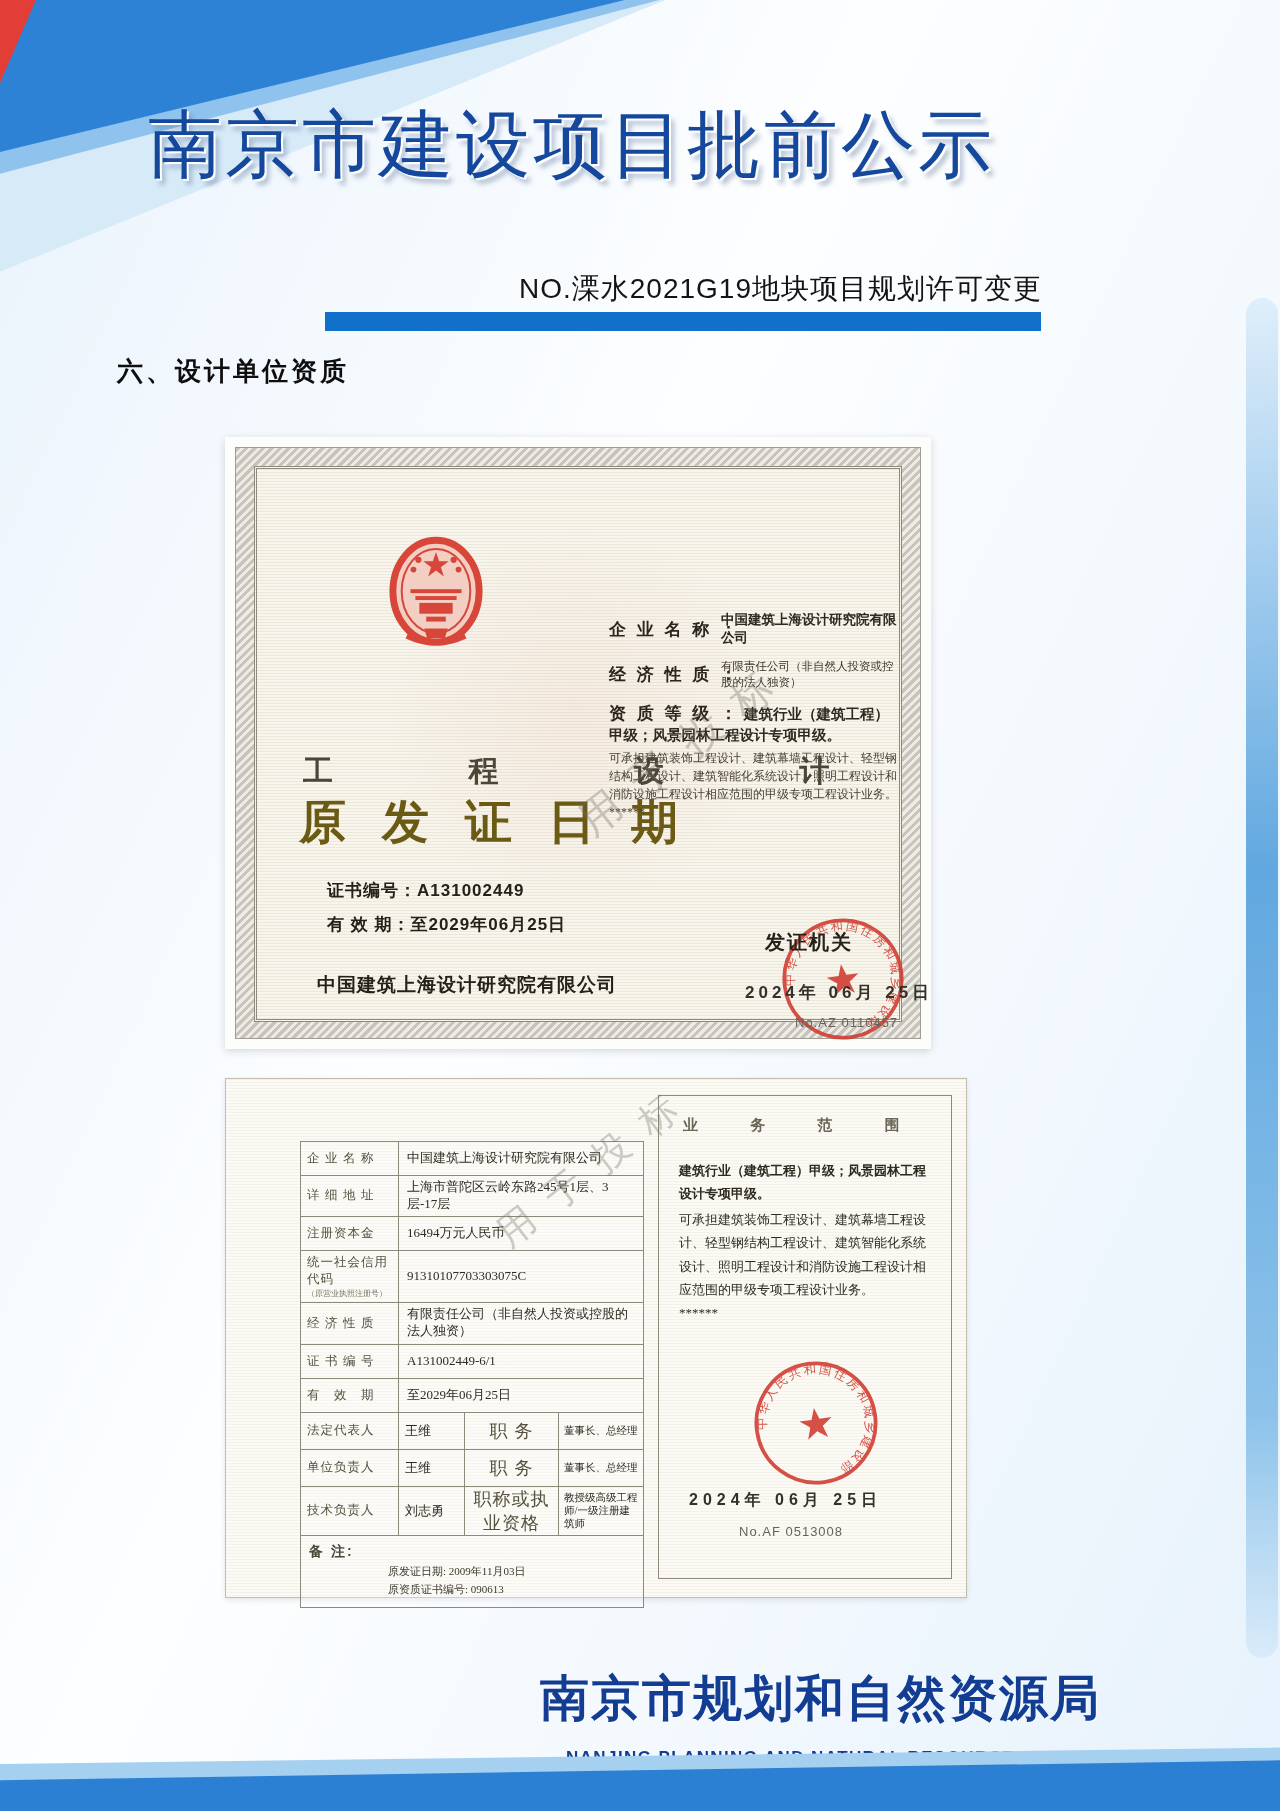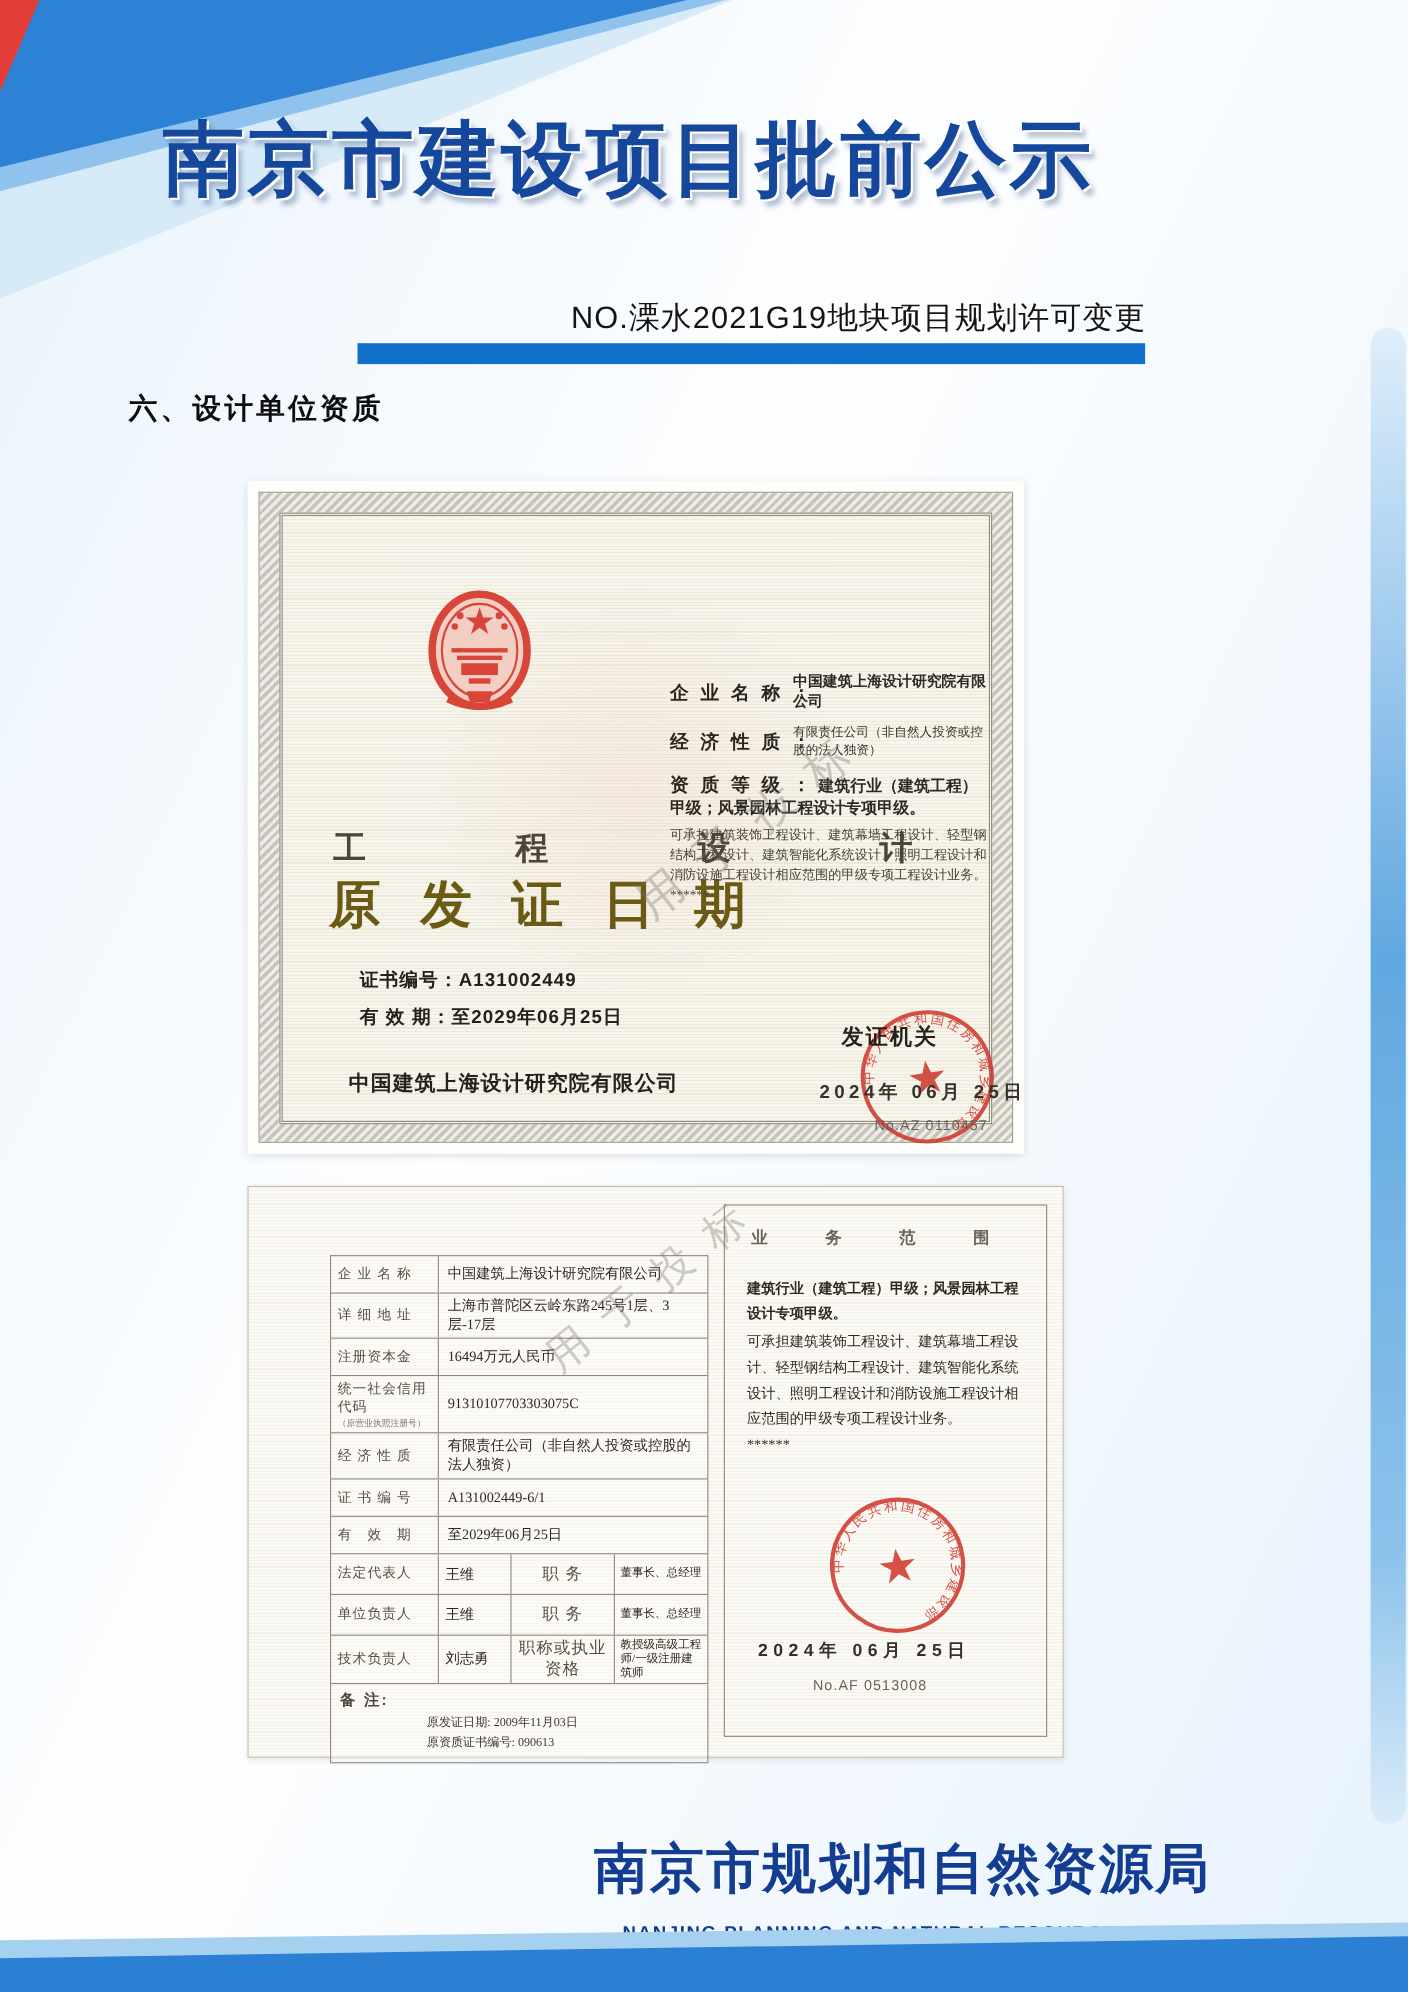--- a/index.html
+++ b/index.html
@@ -10,21 +10,21 @@
   .deco{position:absolute;inset:0;pointer-events:none;}
   .deco-pale{background:#d7eaf8;clip-path:polygon(0 0,52% 0,0 15%);}
   .deco-light{background:#8fc2ec;clip-path:polygon(0 0,51.5% 0,0 9.6%);}
   .deco-strong{background:#2e82d6;clip-path:polygon(2.6% 0,48.8% 0,0 8.4%,0 4.4%);}
   .deco-red{background:#e23e37;clip-path:polygon(0 0,2.8% 0,0 4.6%);}
   .deco-right{position:absolute;right:2px;top:298px;width:32px;height:1360px;border-radius:18px;
         background:linear-gradient(180deg,rgba(140,195,240,.20),#61a8e0 42%,#8cc2ea 82%,rgba(150,200,240,.18));}
   .deco-bot-light{background:#a6d0ef;clip-path:polygon(0 97.4%,100% 96.5%,100% 100%,0 100%);}
   .deco-bot-strong{background:#2c80d4;clip-path:polygon(0 98.3%,100% 97.2%,100% 100%,0 100%);}
   
-  .title{position:absolute;left:148px;top:96px;font-size:74px;font-weight:700;color:#15489c;
+  .title{position:absolute;left:148px;top:96px;font-size:74px;font-weight:400;color:#15489c;
         letter-spacing:3px;white-space:nowrap;
         text-shadow:2px 2px 0 #ffffff,5px 6px 5px rgba(50,80,130,.35);}
   .subtitle{position:absolute;right:238px;top:270px;font-size:28px;color:#141414;letter-spacing:1px;white-space:nowrap;}
   .subbar{position:absolute;left:325px;top:312px;width:716px;height:19px;background:#1170c9;}
   .section{position:absolute;left:117px;top:354px;font-size:26px;font-weight:bold;color:#0e0e0e;letter-spacing:3px;}
   
   .cert1{position:absolute;left:225px;top:437px;width:706px;height:612px;background:#fdfdfc;
         box-shadow:0 2px 8px rgba(0,0,0,.15);padding:10px;box-sizing:border-box;}
   .frame{width:100%;height:100%;box-sizing:border-box;padding:18px 18px 16px;
         background:repeating-linear-gradient(135deg,#c6c4bc 0 3px,#edebe4 3px 6px);border:1px solid #a09c92;}
@@ -67,21 +67,21 @@
   .tr.h40{min-height:41px;}
   .tr.h36{min-height:36px;}
   .td-label{width:98px;flex:none;padding:3px 6px;font-size:12.5px;letter-spacing:1px;color:#55503f;
         border-right:1px solid #8e897a;display:flex;flex-direction:column;justify-content:center;box-sizing:border-box;}
   .td-sub{font-size:8px;color:#7a7565;letter-spacing:0;}
   .td-value{flex:1;padding:3px 8px;font-size:13px;display:flex;align-items:center;
         font-family:"Liberation Serif",serif;color:#2e2a20;line-height:1.3;box-sizing:border-box;}
   .td-name{width:66px;flex:none;border-right:1px solid #8e897a;display:flex;align-items:center;padding:3px 6px;
         font-family:"Liberation Serif",serif;font-size:13px;color:#2e2a20;box-sizing:border-box;}
   .td-mid{width:94px;flex:none;border-right:1px solid #8e897a;display:flex;align-items:center;justify-content:center;
-        font-size:15px;color:#55503f;letter-spacing:1px;box-sizing:border-box;text-align:center;}
+        font-size:18px;color:#55503f;letter-spacing:1px;box-sizing:border-box;text-align:center;}
   .td-pv{flex:1;display:flex;align-items:center;padding:2px 5px;font-family:"Liberation Serif",serif;
         font-size:10.5px;color:#2e2a20;line-height:1.25;box-sizing:border-box;}
   .tr-note{display:block;border-top:1px solid #8e897a;min-height:72px;padding:6px 8px;box-sizing:border-box;}
   .note-label{font-size:14px;font-weight:bold;color:#4c473a;letter-spacing:2px;}
   .note-line{font-size:11px;color:#3c382c;margin-left:79px;margin-top:3px;font-family:"Liberation Serif",serif;}
   .scope{position:absolute;left:432px;top:16px;width:294px;height:484px;border:1px solid #8e897a;box-sizing:border-box;}
   .scope-title{margin-top:20px;font-size:15px;font-weight:bold;letter-spacing:24px;
         text-indent:24px;color:#6a6557;}
   .scope-body{padding:24px 20px 0;font-family:"Liberation Serif",serif;font-size:13px;line-height:1.8;color:#2e2a20;}
   .scope-l1{font-weight:bold;margin-bottom:2px;}

